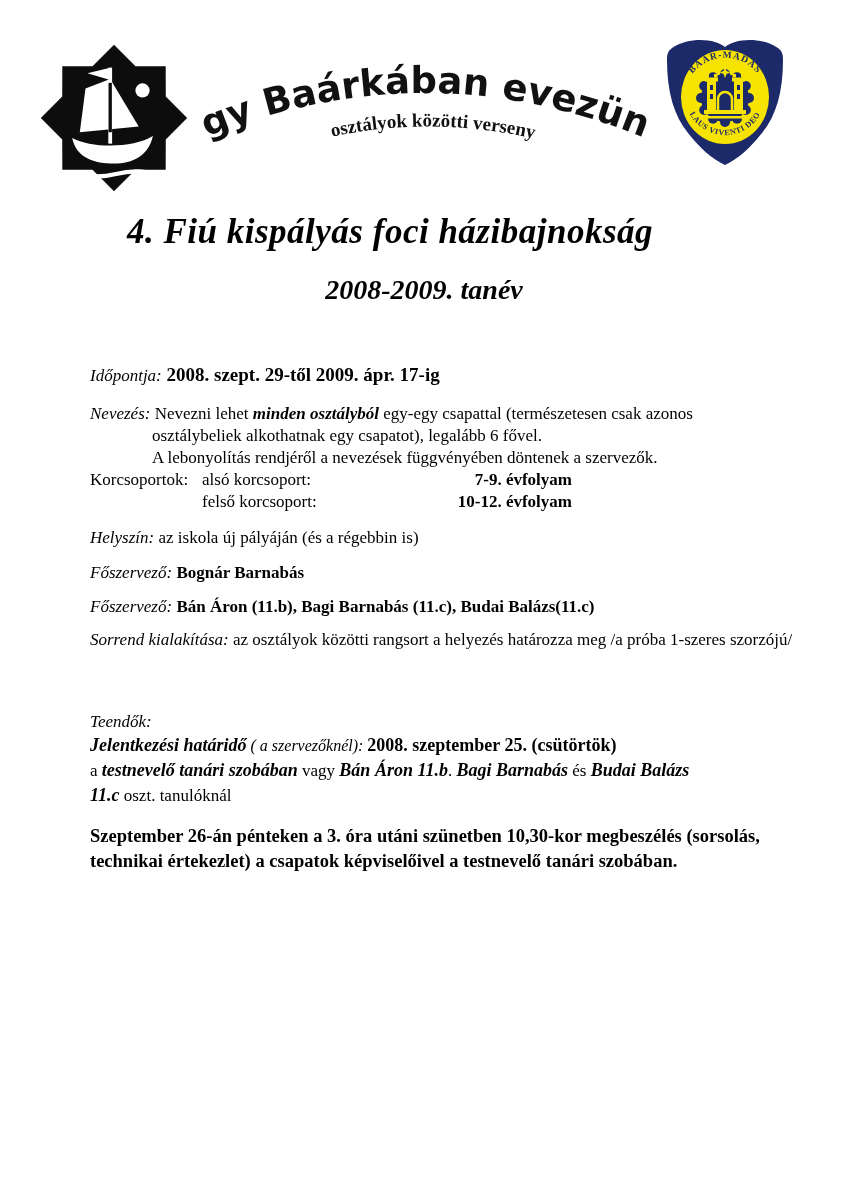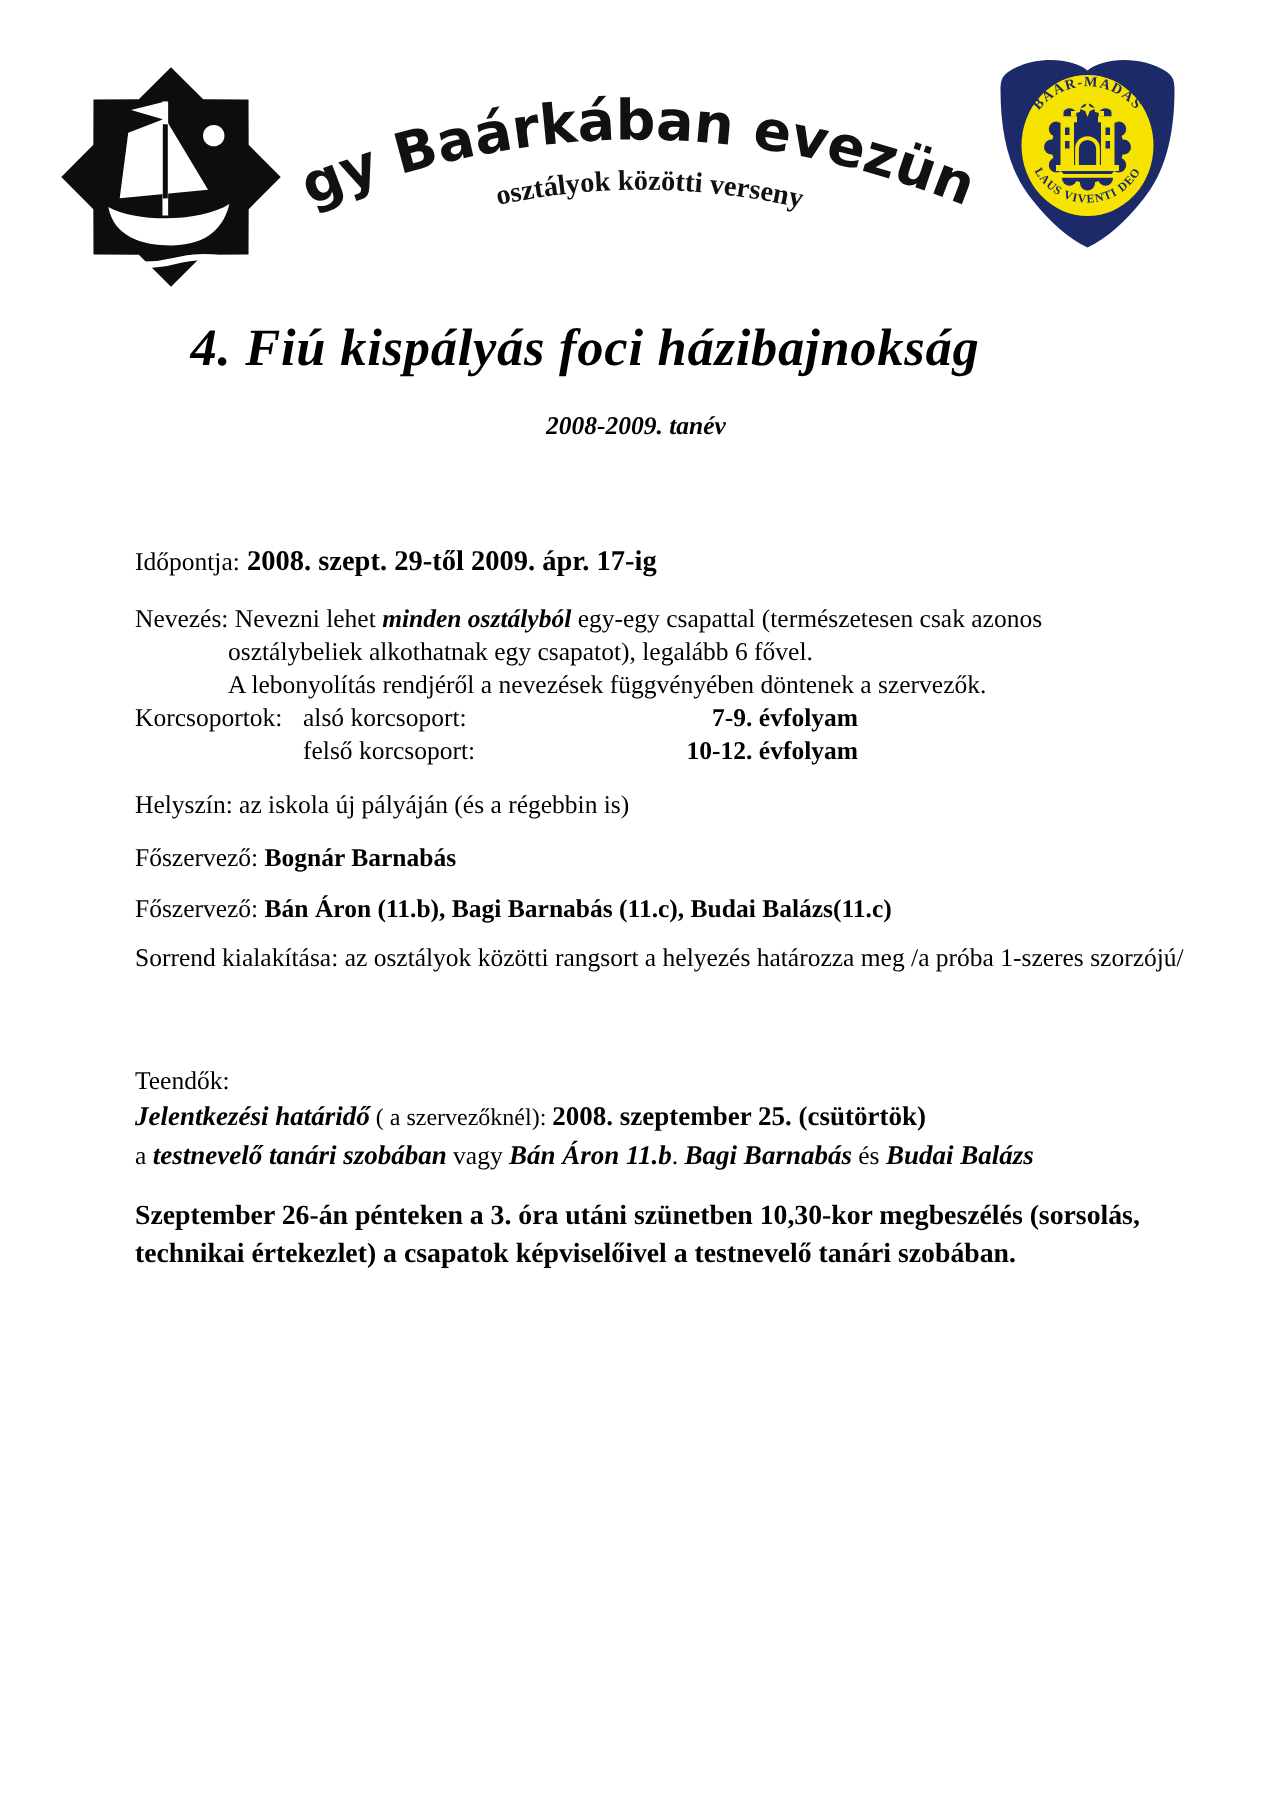--- a/index.html
+++ b/index.html
@@ -17,26 +17,26 @@
   .crest-svg { left:660px; top:34px; width:130px; height:136px; }
 
   
   .page-title {
     left:0; top:212px; width:780px; text-align:center;
     font-size:35px; font-weight:bold; font-style:italic;
     letter-spacing:0.5px;
   }
   .school-year {
     left:0; top:274px; width:848px; text-align:center;
-    font-size:17px; font-weight:bold; font-style:italic;
+    font-size:28px; font-weight:bold; font-style:italic;
   }
 
   
   .content { left:90px; top:362px; width:710px; font-size:17px; line-height:22px; }
-  .lbl { }
+  .lbl { font-style:italic; }
   .b { font-weight:bold; }
   .bi { font-weight:bold; font-style:italic; }
 
   .row-idopontja { font-size:19px; line-height:26px; margin-bottom:14px; }
   .row-idopontja .lbl { font-size:17px; }
 
   .block-nevezes { margin-bottom:0; }
   .indent { padding-left:62px; }
 
   .block-korcs { margin-bottom:14px; }
@@ -190,17 +190,18 @@
     <span>az osztályok közötti rangsort a helyezés határozza meg /a próba 1-szeres szorzójú/</span>
   </div>
 
   <div class="row-teendok">
     <span class="lbl">Teendők:</span>
   </div>
 
   <div class="block-jelentkezes">
     <div><span class="bi">Jelentkezési határidő</span><span class="lbl"> ( a szervezőknél): </span><span class="b">2008. szeptember 25. (csütörtök)</span></div>
     <div><span>a </span><span class="bi">testnevelő tanári szobában</span><span> vagy </span><span class="bi">Bán Áron 11.b</span><span>. </span><span class="bi">Bagi Barnabás</span><span> és </span><span class="bi">Budai Balázs</span></div>
+    <div><span class="bi">11.c</span><span> oszt. tanulóknál</span></div>
   </div>
 
   <div class="block-megbeszeles">Szeptember 26-án pénteken a 3. óra utáni szünetben 10,30-kor megbeszélés (sorsolás, technikai értekezlet) a csapatok képviselőivel a testnevelő tanári szobában.</div>
 
 </div>
 
 </body></html>

